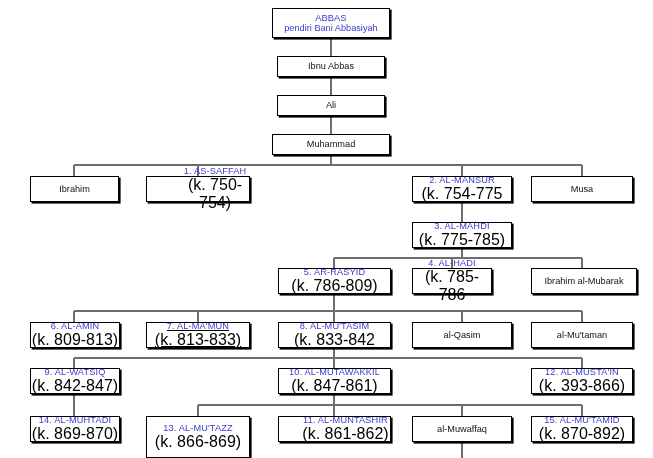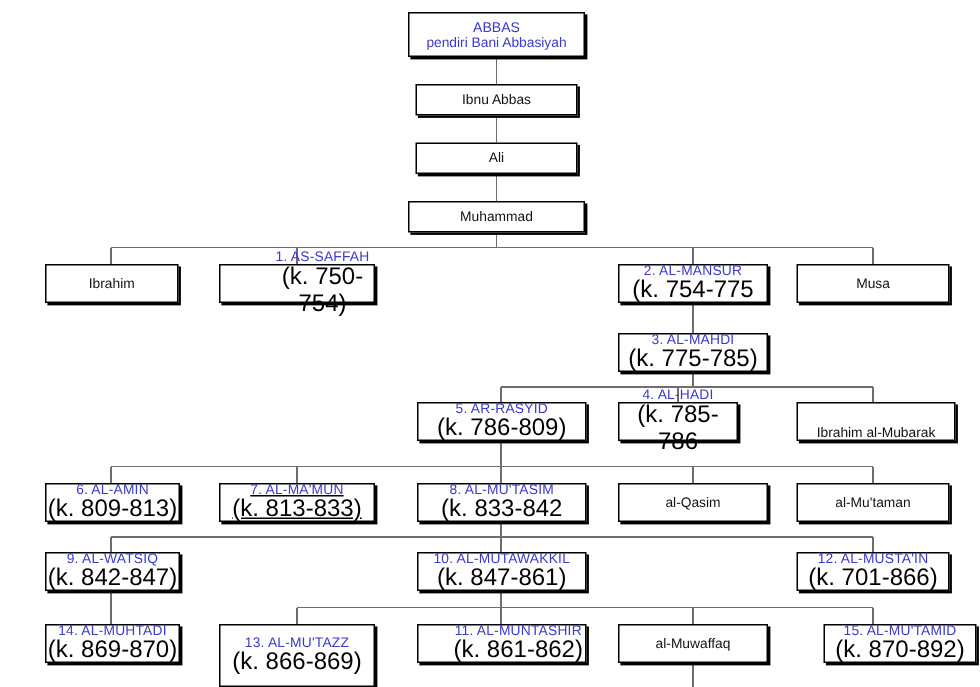--- a/index.html
+++ b/index.html
@@ -133,21 +133,21 @@
       <span class="reign">(k. 775-785)</span>
     </div>
     <div class="node" style="left: 278px; top: 268px; width: 113px; height: 26px;">
       <span class="ruler">5. AR-RASYID</span>
       <span class="reign">(k. 786-809)</span>
     </div>
     <div class="node" style="left: 412px; top: 268px; width: 80px; height: 26px;">
       <span class="ruler">4. AL-HADI</span>
       <span class="reign">(k. 785-786</span>
     </div>
-    <div class="node" style="left: 531px; top: 268px; width: 106px; height: 26px; justify-content: flex-end;">
+    <div class="node" style="left: 531px; top: 268px; width: 106px; height: 26px;">
       <span class="plain">Ibrahim al-Mubarak</span>
     </div>
     <div class="node" style="left: 30px; top: 322px; width: 90px; height: 26px;">
       <span class="ruler">6. AL-AMIN</span>
       <span class="reign">(k. 809-813)</span>
     </div>
     <div class="node" style="left: 146px; top: 322px; width: 104px; height: 26px; text-decoration: underline;">
       <span class="ruler">7. AL-MA'MUN</span>
       <span class="reign">(k. 813-833)</span>
     </div>
@@ -164,34 +164,34 @@
     <div class="node" style="left: 30px; top: 368px; width: 90px; height: 26px;">
       <span class="ruler">9. AL-WATSIQ</span>
       <span class="reign">(k. 842-847)</span>
     </div>
     <div class="node" style="left: 278px; top: 368px; width: 113px; height: 26px;">
       <span class="ruler">10. AL-MUTAWAKKIL</span>
       <span class="reign">(k. 847-861)</span>
     </div>
     <div class="node" style="left: 531px; top: 368px; width: 102px; height: 26px;">
       <span class="ruler">12. AL-MUSTA'IN</span>
-      <span class="reign">(k. 701-866)</span>
+      <span class="reign">(k. 393-866)</span>
     </div>
     <div class="node" style="left: 30px; top: 416px; width: 90px; height: 26px;">
       <span class="ruler">14. AL-MUHTADI</span>
       <span class="reign">(k. 869-870)</span>
     </div>
     <div class="node" style="left: 146px; top: 416px; width: 104px; height: 42px;">
       <span class="ruler">13. AL-MU'TAZZ</span>
       <span class="reign">(k. 866-869)</span>
     </div>
     <div class="node" style="left: 278px; top: 416px; width: 113px; height: 26px; padding-left: 22px;">
       <span class="ruler">11. AL-MUNTASHIR</span>
       <span class="reign">(k. 861-862)</span>
     </div>
     <div class="node" style="left: 412px; top: 416px; width: 100px; height: 26px;">
       <span class="plain">al-Muwaffaq</span>
     </div>
-    <div class="node" style="left: 549px; top: 416px; width: 102px; height: 26px;">
+    <div class="node" style="left: 531px; top: 416px; width: 102px; height: 26px;">
       <span class="ruler">15. AL-MU'TAMID</span>
       <span class="reign">(k. 870-892)</span>
     </div>
   </div>
 
 </body></html>

